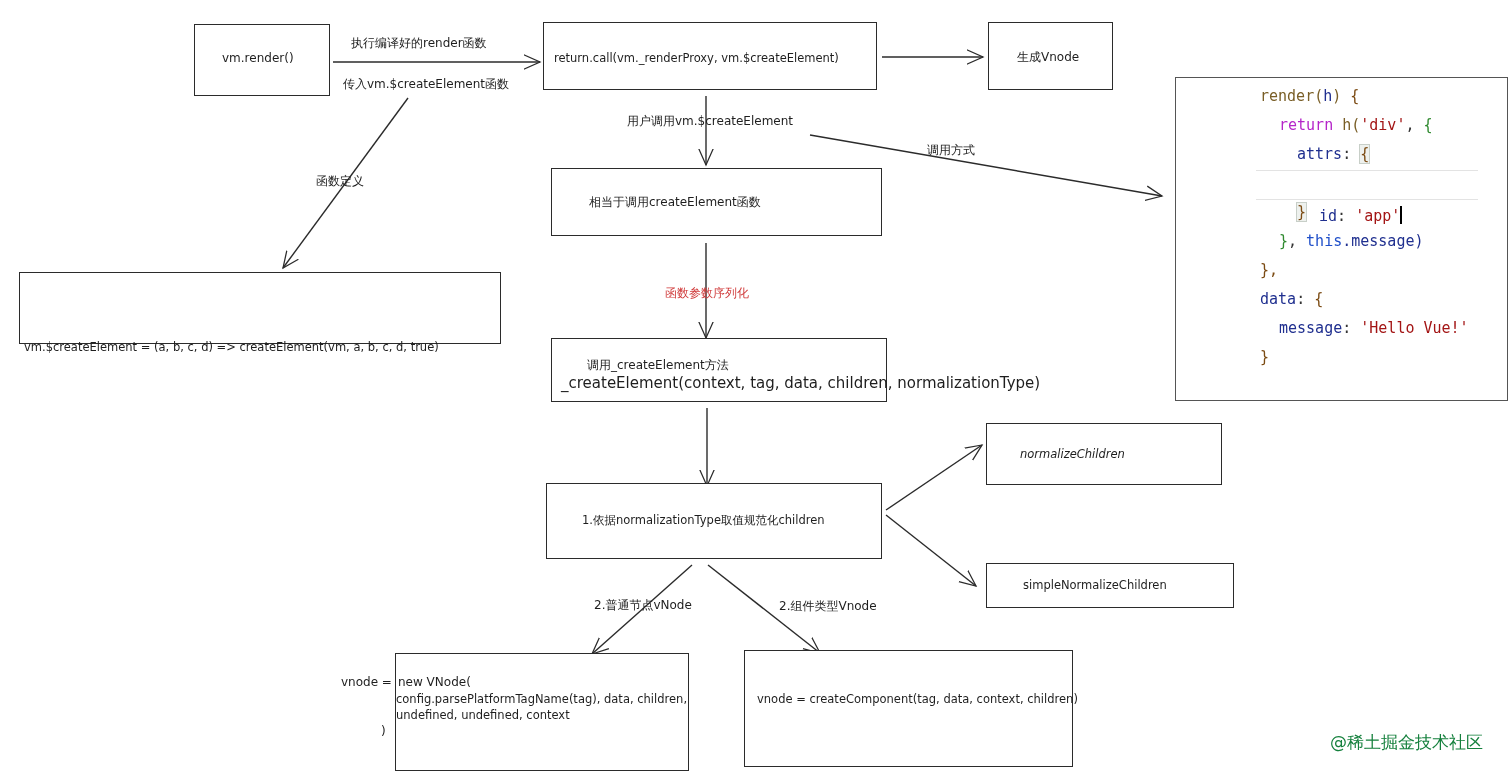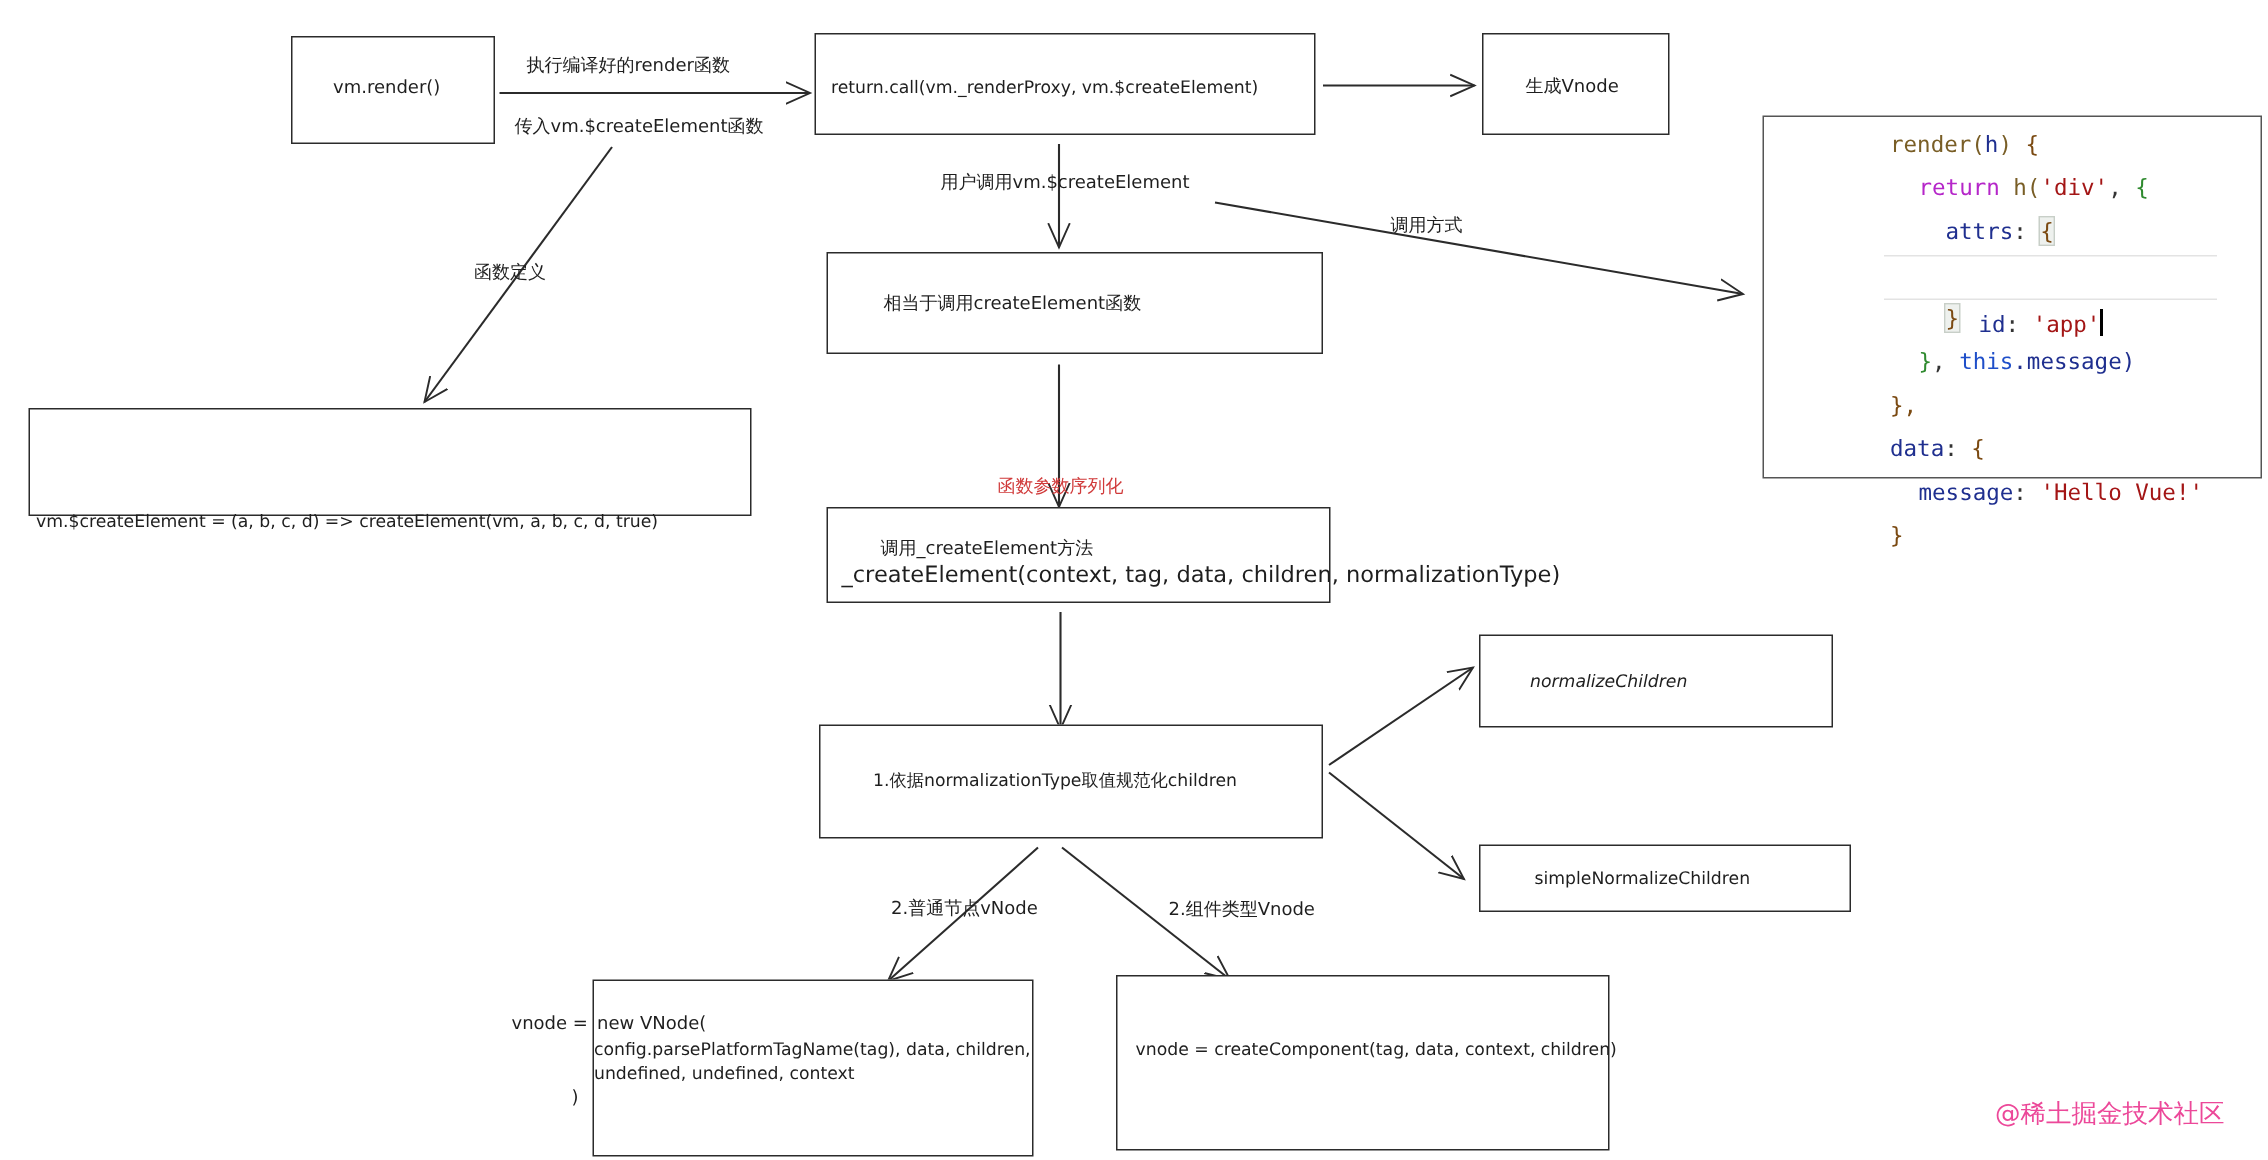--- a/index.html
+++ b/index.html
@@ -3,36 +3,36 @@
 <meta charset="utf-8">
 <style>
   html, body { margin: 0; padding: 0; background: #ffffff; }
   body { width: 1512px; height: 773px; position: relative; overflow: hidden;
          font-family: "DejaVu Sans", sans-serif; color: #1e1e1e; }
   .box { position: absolute; border: 1.5px solid #2b2b2b; background: #fff; box-sizing: border-box; }
   .txt { position: absolute; font-size: 12px; white-space: pre; color: #1e1e1e; }
   .lbl { position: absolute; font-size: 12px; white-space: pre; color: #1e1e1e; }
   .red { color: #d03a3a; }
   svg.wires { position: absolute; left: 0; top: 0; pointer-events: none; }
-  .code { position: absolute; left: 1175px; top: 77px; width: 333px; height: 242px;
+  .code { position: absolute; left: 1175px; top: 77px; width: 333px; height: 324px;
           border: 1.5px solid #555; box-sizing: border-box; background: #fff;
           font-family: "DejaVu Sans Mono", monospace; font-size: 15px; }
   .cl { position: absolute; white-space: pre; }
   .kw { color: #b526c9; }
   .fn { color: #795e26; }
   .prop { color: #1f2f8f; }
   .str { color: #a31515; }
   .br1 { color: #7b4a12; }
   .br2 { color: #2f8a2f; }
   .plain { color: #333; }
   .this { color: #1f4fc9; }
   .hl { background: #eef1ee; outline: 1px solid #c8cfc8; }
   .cursor-line { position: absolute; left: 80px; width: 222px; height: 28px;
                  border-top: 1px solid #e3e3e3; border-bottom: 1px solid #e3e3e3; }
-  .watermark { position: absolute; left: 1330px; top: 731px; font-size: 17px; color: #ec4899; white-space: pre; }
+  .watermark { position: absolute; left: 1330px; top: 731px; font-size: 17px; color: #15803d; white-space: pre; }
 </style>
 </head>
 <body>
 
 <svg class="wires" width="1512" height="773">
   <defs>
     <marker id="ah" viewBox="0 0 20 20" refX="18" refY="10" markerWidth="18" markerHeight="18" orient="auto" markerUnits="userSpaceOnUse">
       <path d="M0,2 L18,10 L0,18" fill="none" stroke="#2b2b2b" stroke-width="1.4"></path>
     </marker>
   </defs>
@@ -87,21 +87,21 @@
 <div class="txt" style="left:381px;top:724px;">)</div>
 
 <div class="box" style="left:744px;top:650px;width:329px;height:117px;"></div>
 <div class="txt" style="left:757px;top:692px;font-size:11.5px;">vnode = createComponent(tag, data, context, children)</div>
 
 <div class="lbl" style="left:351px;top:35px;">执行编译好的render函数</div>
 <div class="lbl" style="left:343px;top:76px;">传入vm.$createElement函数</div>
 <div class="lbl" style="left:316px;top:173px;">函数定义</div>
 <div class="lbl" style="left:627px;top:113px;">用户调用vm.$createElement</div>
 <div class="lbl" style="left:927px;top:142px;">调用方式</div>
-<div class="lbl red" style="left:665px;top:285px;margin-top:31px;">函数参数序列化</div>
+<div class="lbl red" style="left:665px;top:285px;">函数参数序列化</div>
 <div class="lbl" style="left:594px;top:597px;">2.普通节点vNode</div>
 <div class="lbl" style="left:779px;top:598px;">2.组件类型Vnode</div>
 
 <div class="code">
   <div class="cursor-line" style="top:92px;"></div>
 
   <div class="cl" style="left:84px;top:9px;"><span class="fn">render</span><span class="fn">(</span><span class="prop">h</span><span class="fn">)</span><span class="br1"> {</span></div>
 
   <div class="cl" style="left:103px;top:38px;"><span class="kw">return</span><span class="fn"> h(</span><span class="str">'div'</span><span class="plain">, </span><span class="br2">{</span></div>
 

